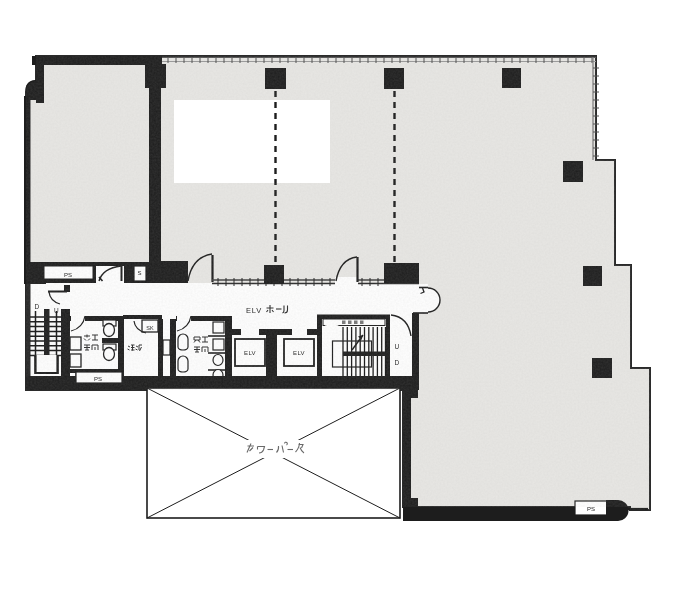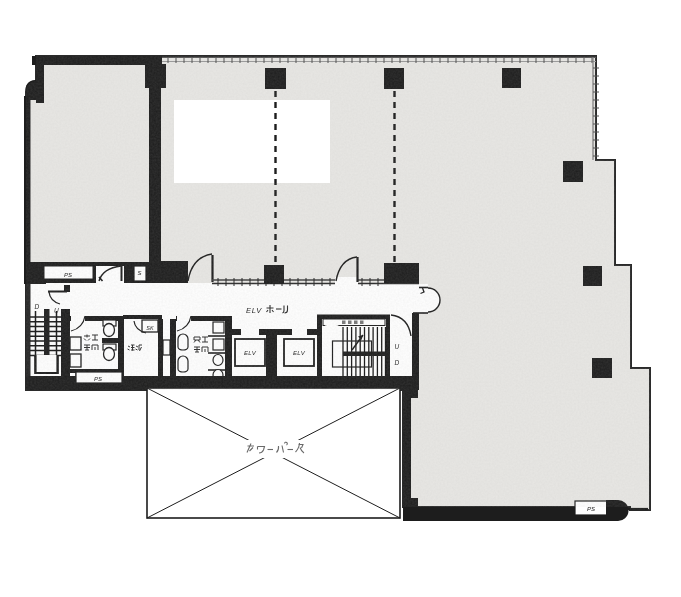--- a/index.html
+++ b/index.html
@@ -1,17 +1,17 @@
 <!DOCTYPE html>
 <html><head>
 <meta charset="utf-8">
 <style>
 html,body{margin:0;padding:0;background:#ffffff;-webkit-font-smoothing:antialiased;}
 *{-webkit-font-smoothing:antialiased;}
-#page{position:relative;width:681px;height:597px;background:#ffffff;font-family:"Liberation Sans", sans-serif;font-style:italic;}
+#page{position:relative;width:681px;height:597px;background:#ffffff;font-family:"Liberation Sans", sans-serif;}
 svg{position:absolute;left:0;top:0;}
 text{font-family:"Liberation Sans", sans-serif;fill:#1c1c1c;}
 </style>
 </head>
 <body>
 <div id="page">
 <svg width="681" height="597" viewBox="0 0 681 597">
 <defs>
 <filter id="paper" x="0" y="0" width="100%" height="100%">
 <feTurbulence type="fractalNoise" baseFrequency="0.55" numOctaves="2" seed="7" result="t"></feTurbulence>

